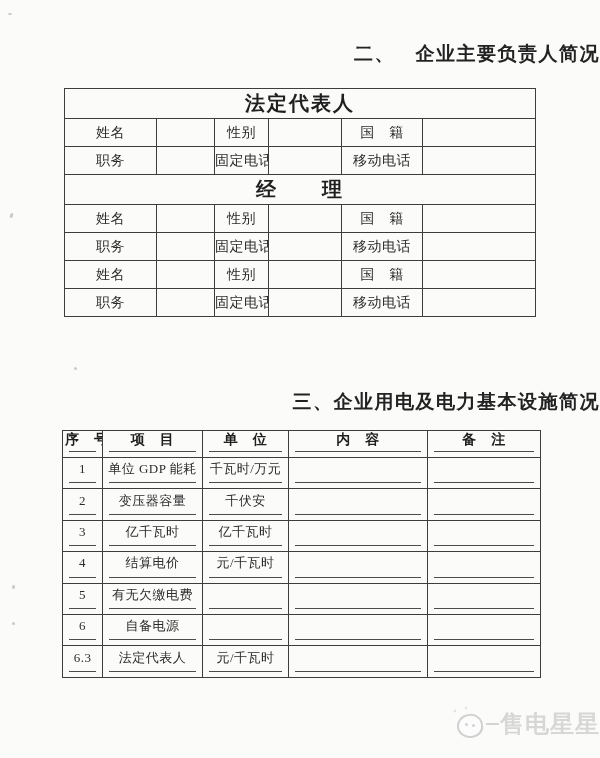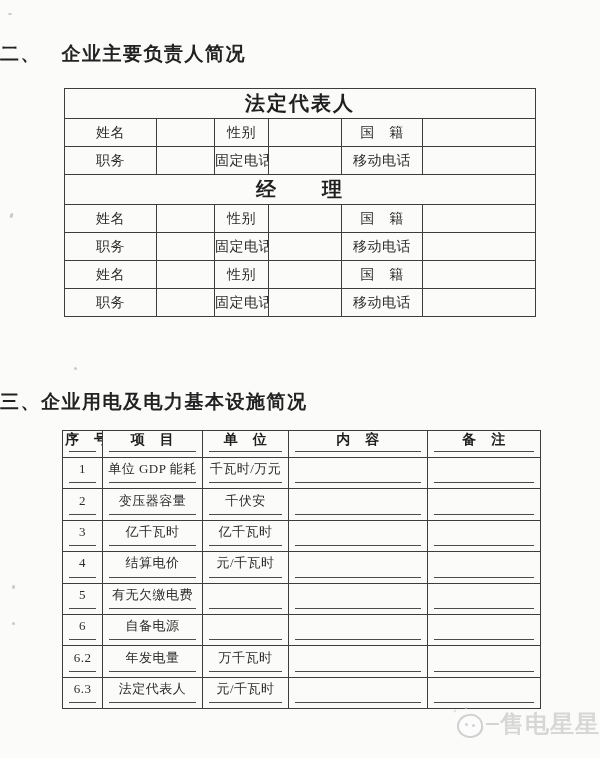--- a/index.html
+++ b/index.html
@@ -3,21 +3,21 @@
 <meta charset="utf-8">
 <style>
   html,body{margin:0;padding:0;}
   body{
     width:600px;height:758px;position:relative;overflow:hidden;
     background:#fbfbfa;
     font-family:"Liberation Serif","DejaVu Serif",serif;
     color:#2b2b2b;
   }
   .title{
-    position:absolute;left:0;width:600px;text-align:left;
+    position:absolute;left:0;width:600px;text-align:right;
     font-size:19px;font-weight:bold;letter-spacing:1.5px;
     color:#222;
   }
   #title-sec2{top:41px;}
   #title-sec3{top:389px;}
 
   table{border-collapse:collapse;table-layout:fixed;position:absolute;background:transparent;}
 
   
   #officials{left:64px;top:88px;width:471px;}
@@ -243,31 +243,20 @@
       <td><span>自备电源</span><span class="fline"></span></td>
       <td><span></span><span class="fline"></span></td>
       <td>
           <span class="fline"></span>
         </td>
       <td>
           <span class="fline"></span>
         </td>
     </tr>
     <tr>
-      <td><span>6.2</span><span class="fline"></span></td>
-      <td><span>年发电量</span><span class="fline"></span></td>
-      <td><span>万千瓦时</span><span class="fline"></span></td>
-      <td>
-          <span class="fline"></span>
-        </td>
-      <td>
-          <span class="fline"></span>
-        </td>
-    </tr>
-    <tr>
       <td><span>6.3</span><span class="fline"></span></td>
       <td><span>法定代表人</span><span class="fline"></span></td>
       <td><span>元/千瓦时</span><span class="fline"></span></td>
       <td>
           <span class="fline"></span>
         </td>
       <td>
           <span class="fline"></span>
         </td>
     </tr>

